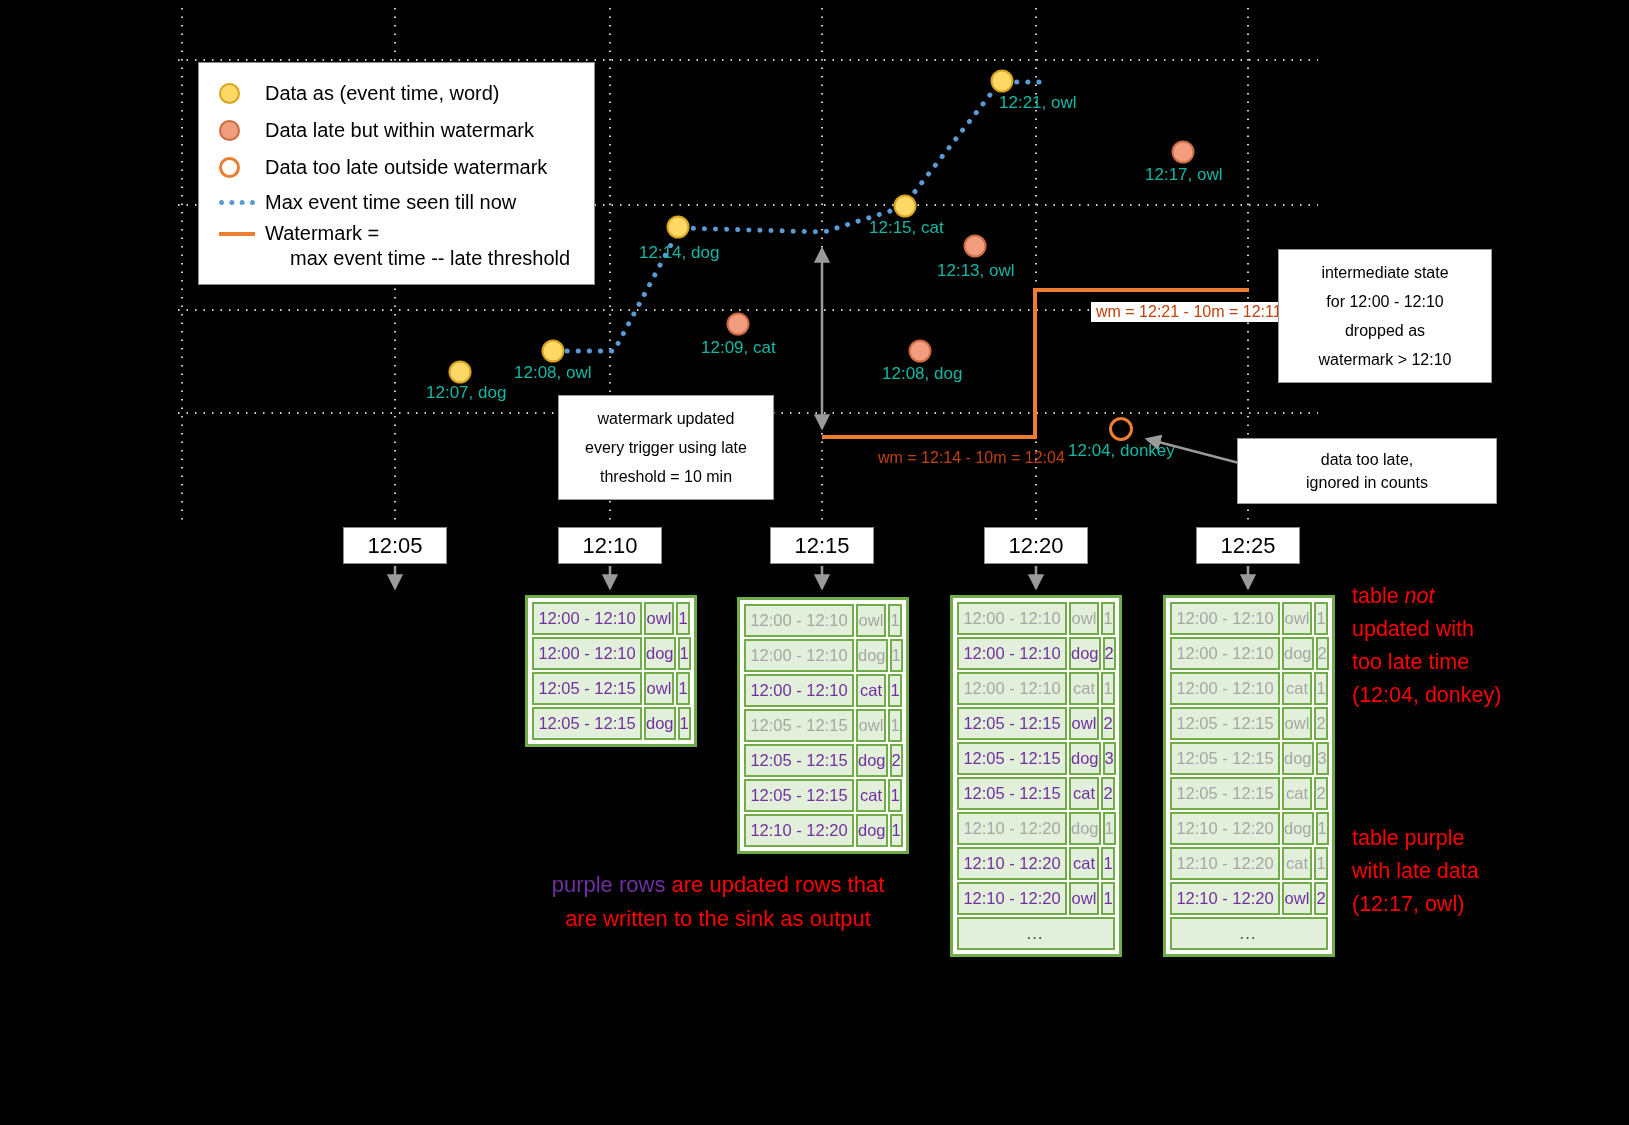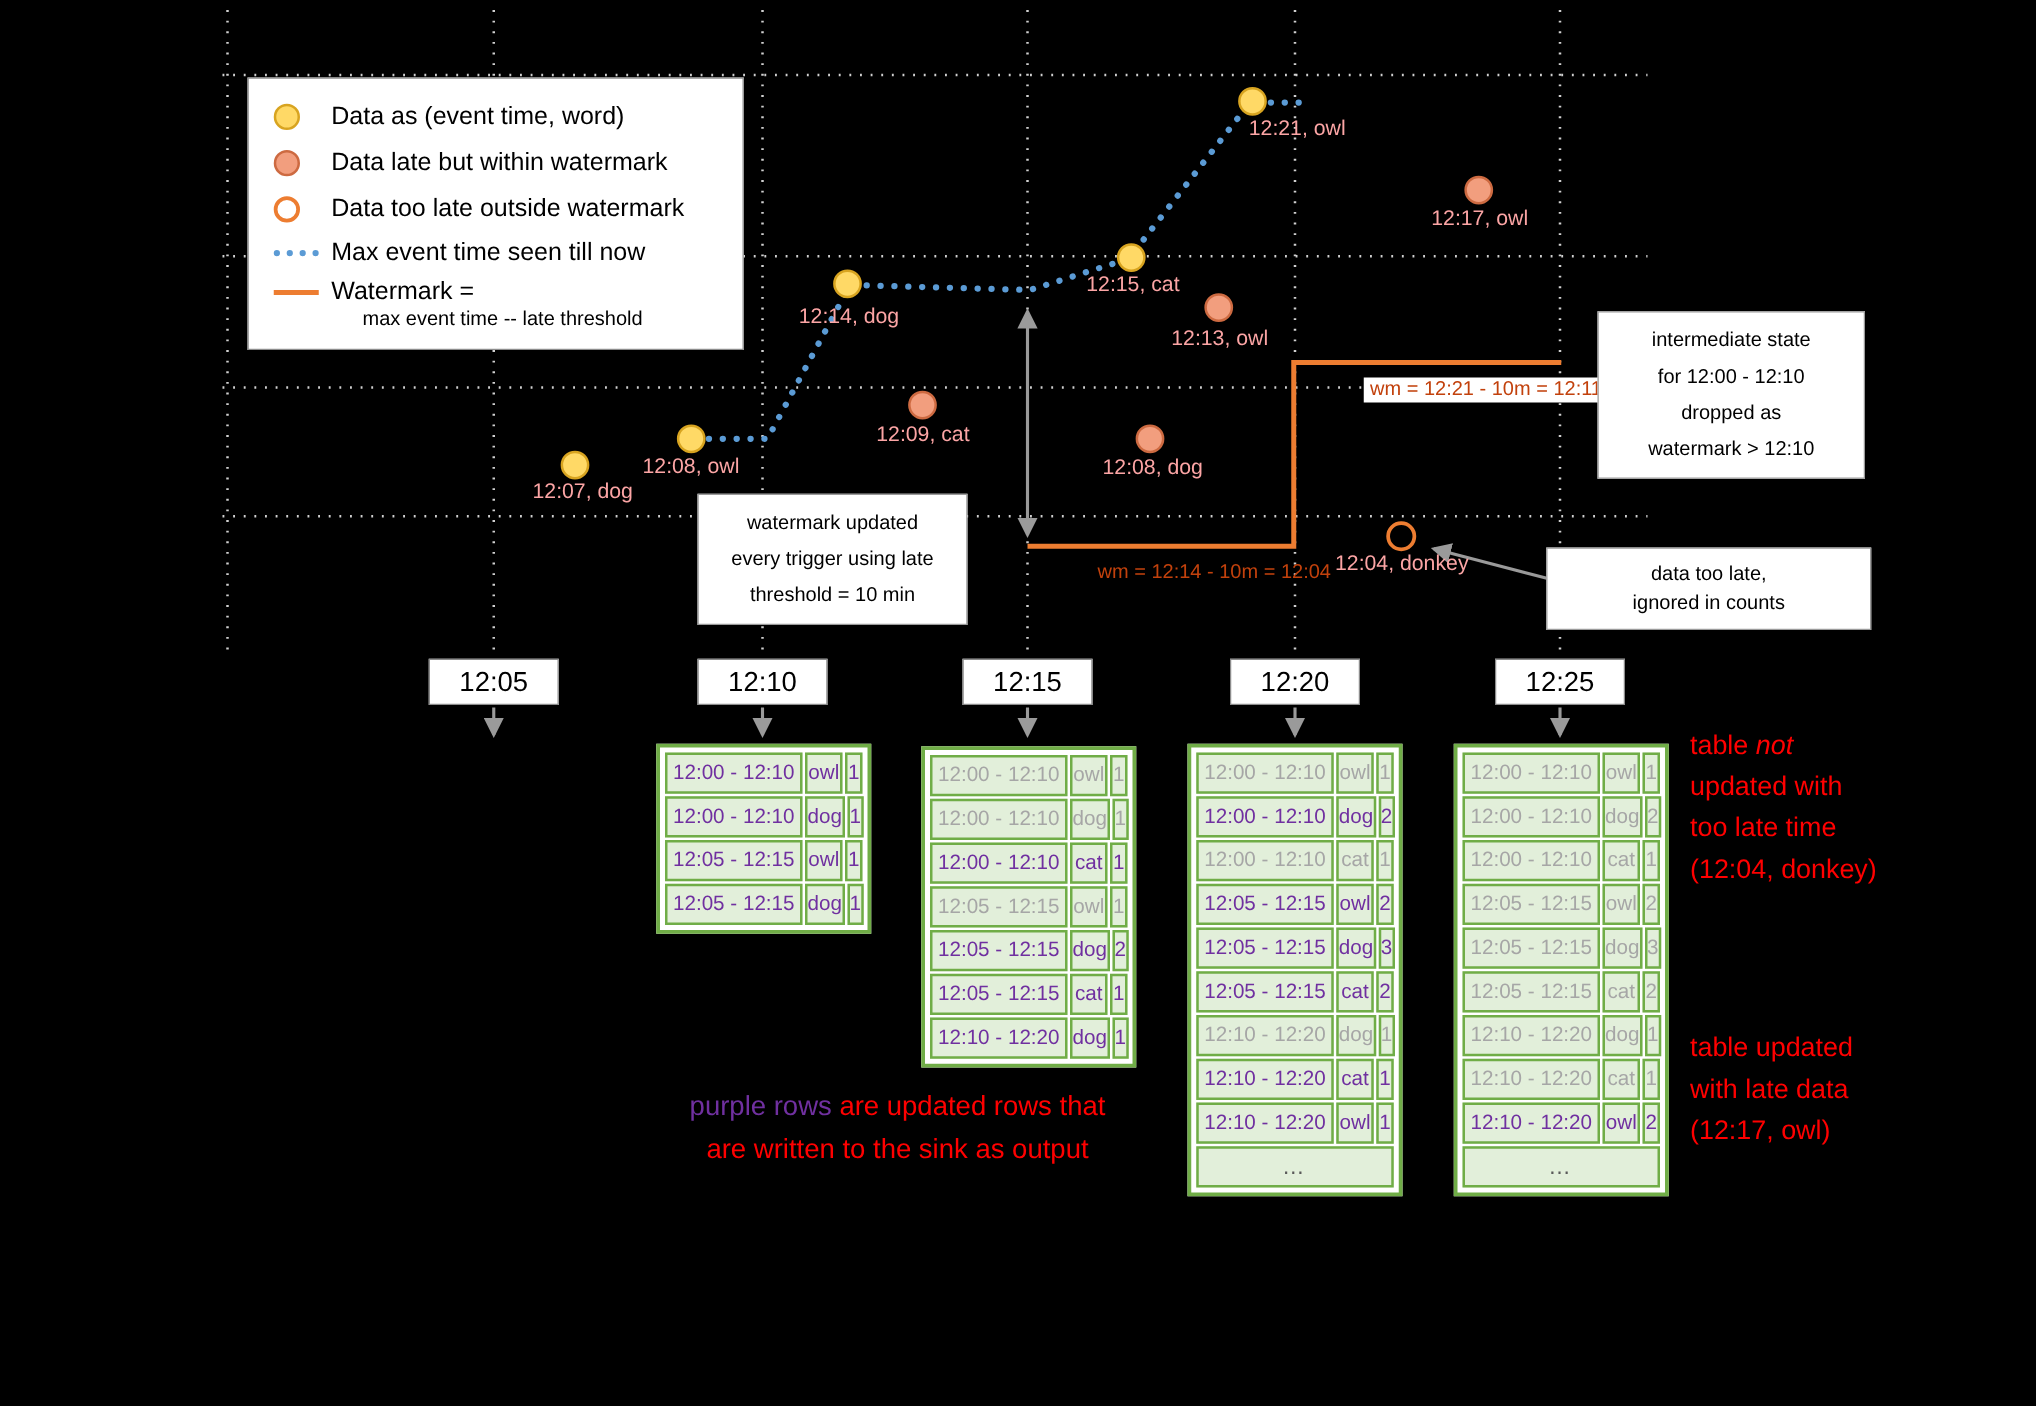--- a/index.html
+++ b/index.html
@@ -6,35 +6,35 @@
   .stage{position:relative;width:1629px;height:1125px;background:#000;overflow:hidden;
          font-family:"Liberation Sans",sans-serif;}
   .layer{position:absolute;left:0;top:0;}
 
   
   #points{position:absolute;left:0;top:0;width:100%;height:100%;}
   .pt{position:absolute;width:23px;height:23px;border-radius:50%;transform:translate(-50%,-50%);box-sizing:border-box;}
   .pt.on-time{background:#ffd966;border:2px solid #d8a420;}
   .pt.late{background:#f29e7e;border:2px solid #cd6a41;}
   .pt.too-late{background:transparent;border:3px solid #ed7d31;width:24px;height:24px;}
-  .pt-label{position:absolute;font-size:17px;color:#fca5a5;white-space:nowrap;}
+  .pt-label{position:absolute;font-size:17px;color:#14b8a6;white-space:nowrap;}
 
   
   .legend{position:absolute;left:198px;top:62px;width:397px;box-sizing:border-box;background:#fff;
           border:1px solid #8c8c8c;color:#000;padding:12px 0 14px 20px;}
   .legend-row{display:flex;align-items:center;min-height:37px;font-size:20px;}
   .legend-row.gap{margin-top:0;min-height:32px;}
   .lm{width:46px;flex:0 0 46px;display:flex;align-items:center;}
   .lm .dot{width:21px;height:21px;border-radius:50%;box-sizing:border-box;}
   .dot.on-time{background:#ffd966;border:2px solid #d8a420;}
   .dot.late{background:#f29e7e;border:2px solid #cd6a41;}
   .dot.too-late{background:#fff;border:3px solid #ed7d31;}
   .lm .dline{width:36px;border-top:5px dotted #5b9bd5;}
   .lm .sline{width:36px;border-top:4px solid #ed7d31;}
-  .legend .wm2line{font-size:16px;padding-left:71px;margin-top:-2px;}
+  .legend .wm2line{font-size:20px;padding-left:71px;margin-top:-2px;}
 
   
   .wm-label{position:absolute;font-size:16px;color:#c2410c;white-space:nowrap;margin-left:48px;}
   #wm1{left:830px;top:449px;}
   #wm2{left:1043px;top:302px;background:#fff;padding:1px 5px;}
 
   
   .callout{position:absolute;background:#fff;border:1px solid #9a9a9a;color:#000;text-align:center;
            font-size:16px;line-height:29px;padding:8px 6px;box-sizing:border-box;}
   #co-trigger{left:558px;top:395px;width:216px;}
@@ -347,21 +347,21 @@
       </div>
     </div>
 
   <div class="ann" id="ann-notupdated">
     <div><span>table </span><i>not</i></div>
     <div>updated with</div>
     <div>too late time</div>
     <div>(12:04, donkey)</div>
   </div>
   <div class="ann" id="ann-late">
-    <div>table updated</div>
+    <div>table purple</div>
     <div>with late data</div>
     <div>(12:17, owl)</div>
   </div>
   <div class="ann" id="ann-purple">
     <div><span class="purple-hl">purple rows</span><span> are updated rows that</span></div>
     <div>are written to the sink as output</div>
   </div>
 
 </div>
 

